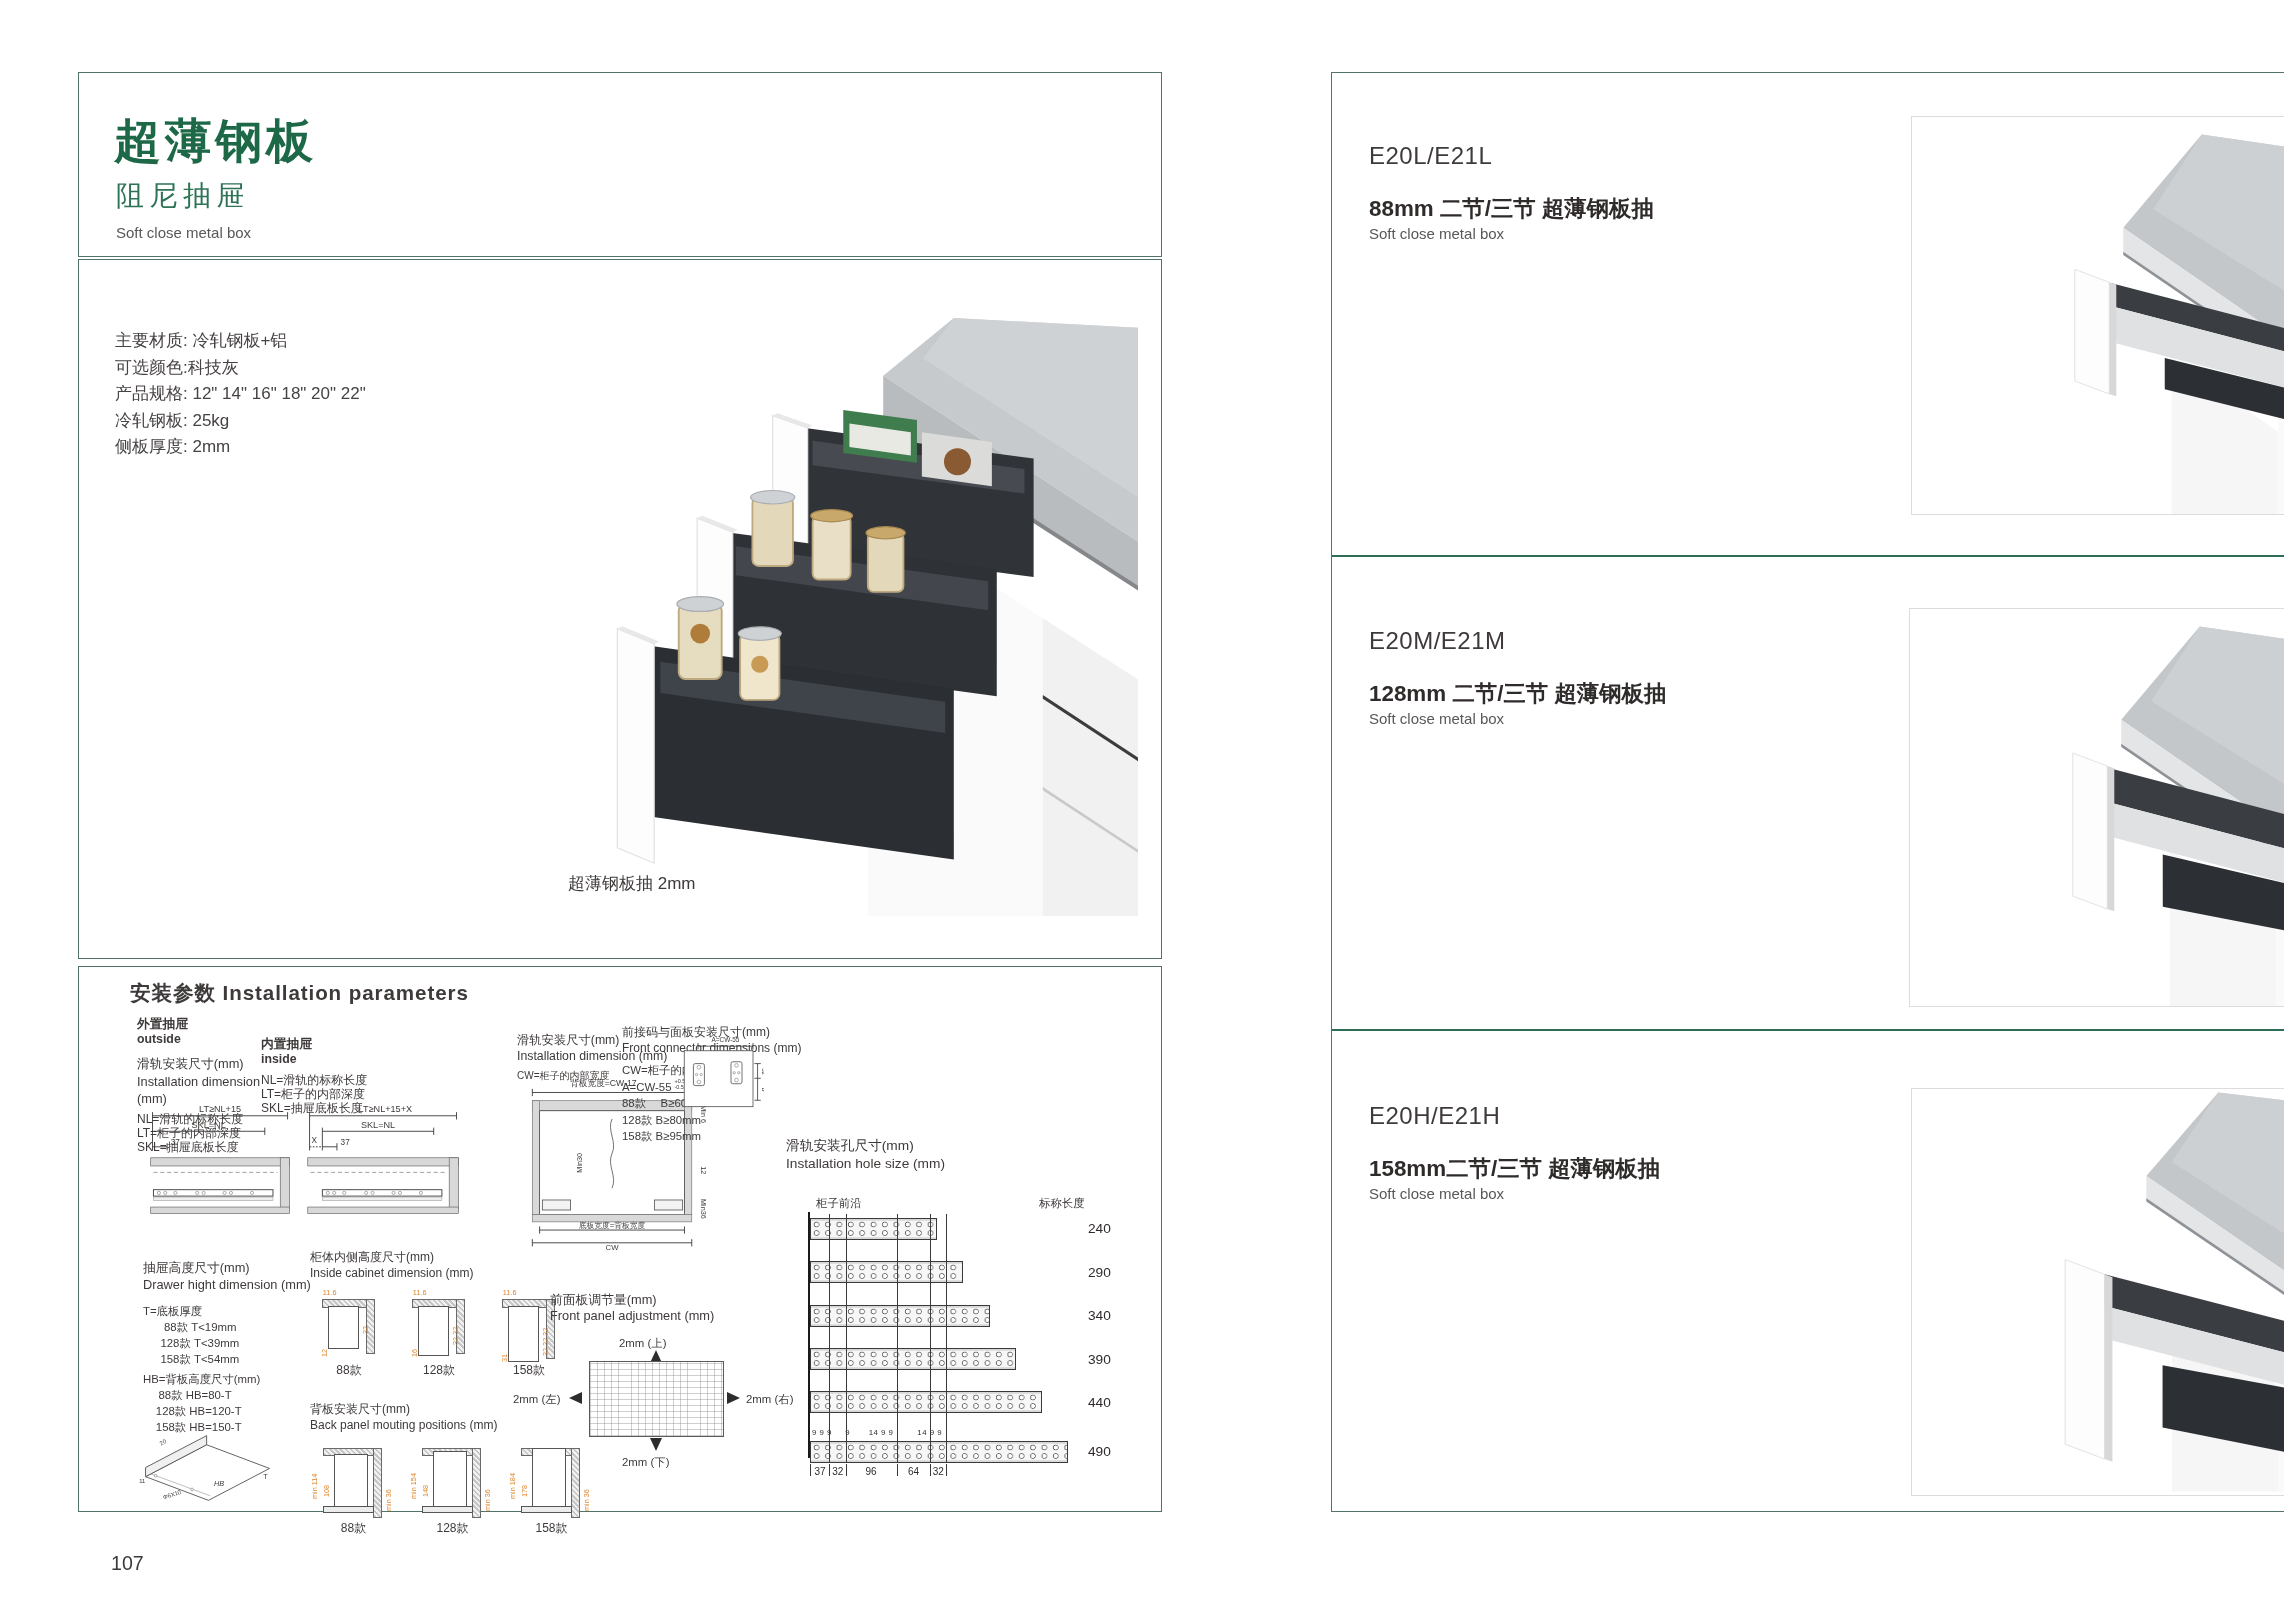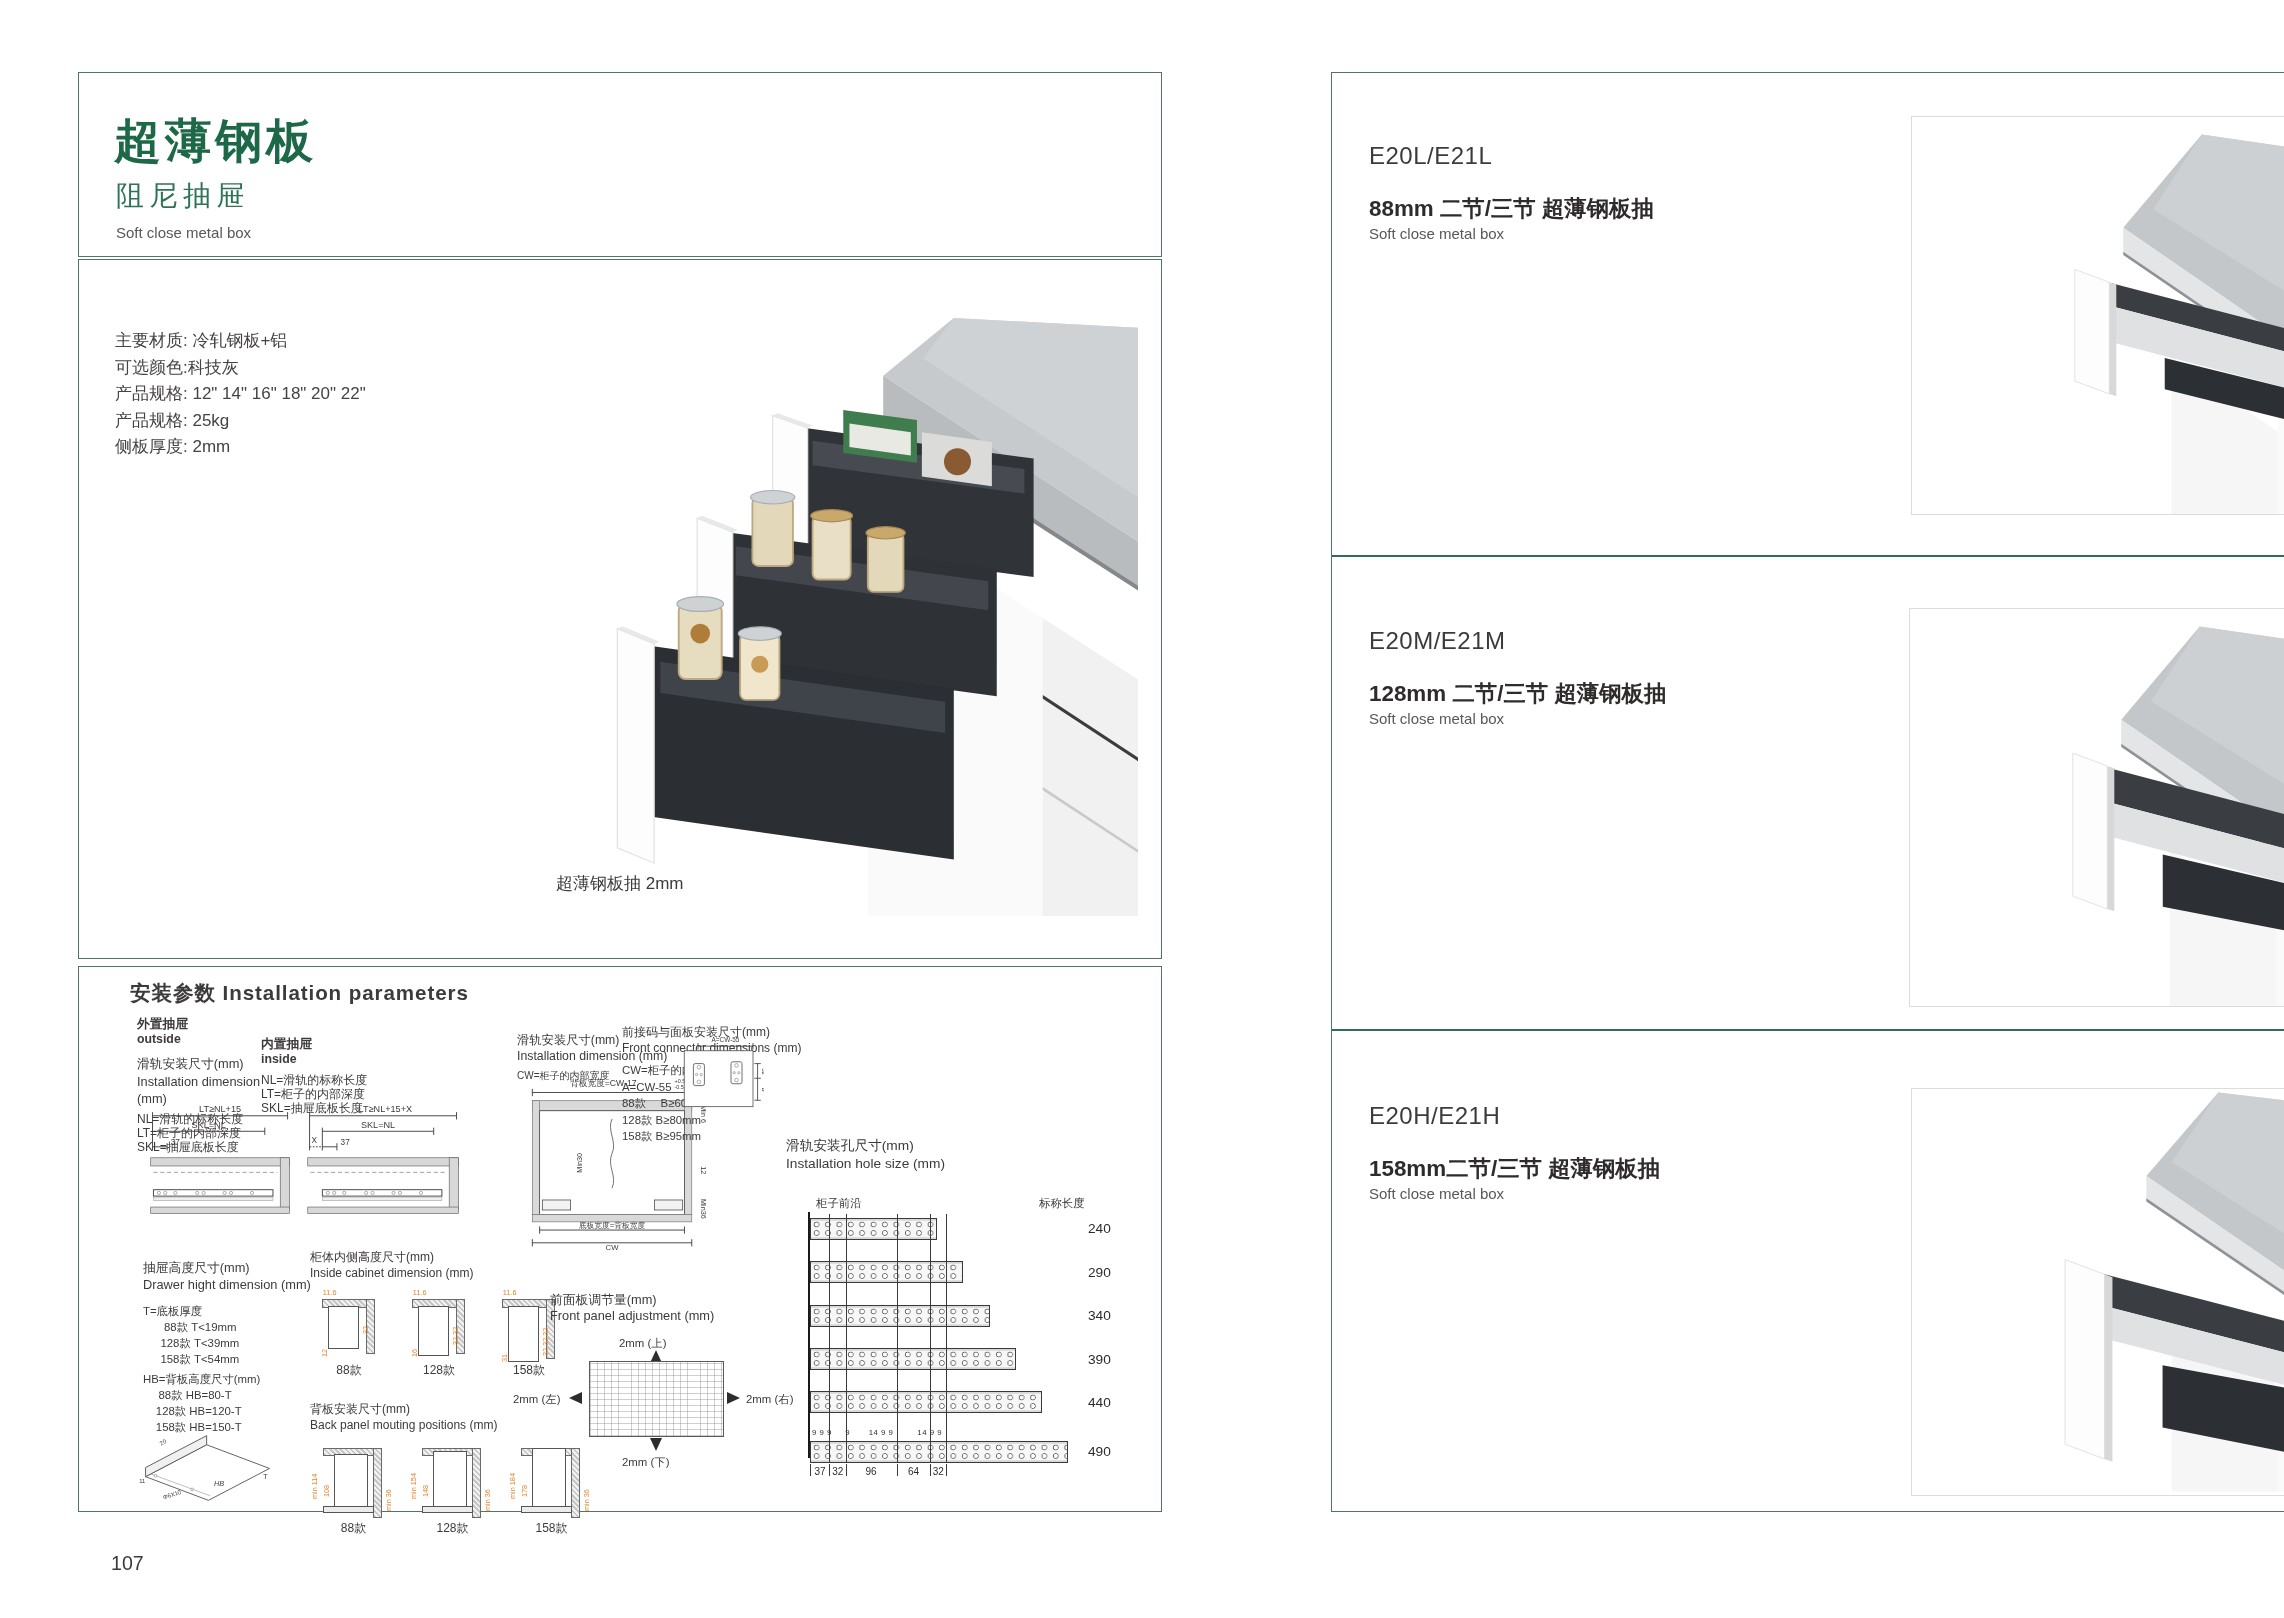--- a/index.html
+++ b/index.html
@@ -12,21 +12,21 @@
   #titleBox{left:78px;top:72px;width:1082px;height:183px;}
   .t1{left:35px;top:37px;font-size:47px;font-weight:800;color:#1d6847;letter-spacing:3.7px;text-align:right;}
   .t2{left:37px;top:104px;font-size:28px;font-weight:500;color:#2f7356;letter-spacing:5.5px;}
   .t3{left:37px;top:151px;font-size:15px;color:#595757;}
   
   #specBox{left:78px;top:259px;width:1082px;height:698px;}
   .specsCn{left:36px;top:68px;font-size:17px;line-height:26.5px;color:#474243;}
   .specsEn{left:36px;top:208px;font-size:12.3px;line-height:18px;color:#595757;}
   #mainPhoto{left:445px;top:42px;width:614px;height:614px;margin:0;}
   #mainPhoto svg{width:100%;height:100%;display:block;}
-  .caption{left:32px;top:570px;font-size:17px;color:#3e3a39;}
+  .caption{left:44px;top:570px;font-size:17px;color:#3e3a39;}
   
   #installBox{left:78px;top:966px;width:1082px;height:544px;font-size:11px;}
   #instHead{left:39px;top:12px;font-size:20.6px;font-weight:600;letter-spacing:0.9px;margin-left:12px;}
   .colHead{font-size:12.8px;font-weight:700;line-height:16.4px;}
   .colHeadEn{font-size:12.3px;line-height:15.5px;font-weight:700;}
   .colSub{font-size:12.8px;line-height:17.4px;margin-top:7.3px;}
   .legend{font-size:12px;line-height:14px;margin-top:4.6px;color:#3e3a39;}
   #blkOutside{left:58px;top:49px;width:137px;}
   #blkInside{left:182px;top:69px;width:137px;}
   svg text{fill:#3e3a39;}
@@ -111,21 +111,21 @@
       <p class="abs t1">超薄钢板</p>
       <p class="abs t2">阻尼抽屉</p>
       <p class="abs t3">Soft close metal box</p>
     </div>
 
     <div class="box" id="specBox">
       <div class="abs specsCn">
         <p>主要材质: 冷轧钢板+铝</p>
         <p>可选颜色:科技灰</p>
         <p>产品规格: 12" 14" 16" 18" 20" 22"</p>
-        <p>产品规格: 25kg</p>
+        <p>冷轧钢板: 25kg</p>
         <p>侧板厚度: 2mm</p>
       </div>
 
       <figure class="abs" id="mainPhoto">
         <svg viewBox="0 0 1000 1000">
 
           <g>
             <polygon points="560,330 845,515 845,1000 560,1000" fill="#fafafa"></polygon>
             <polygon points="845,515 1000,615 1000,1000 845,1000" fill="#f1f1f2"></polygon>
             <polygon points="845,640 1000,742 1000,748 845,646" fill="#3c3c3e"></polygon>

